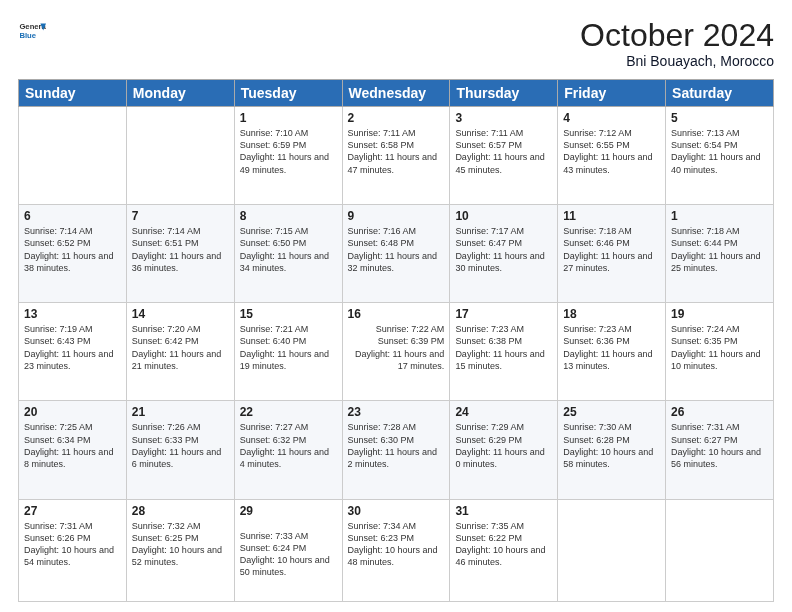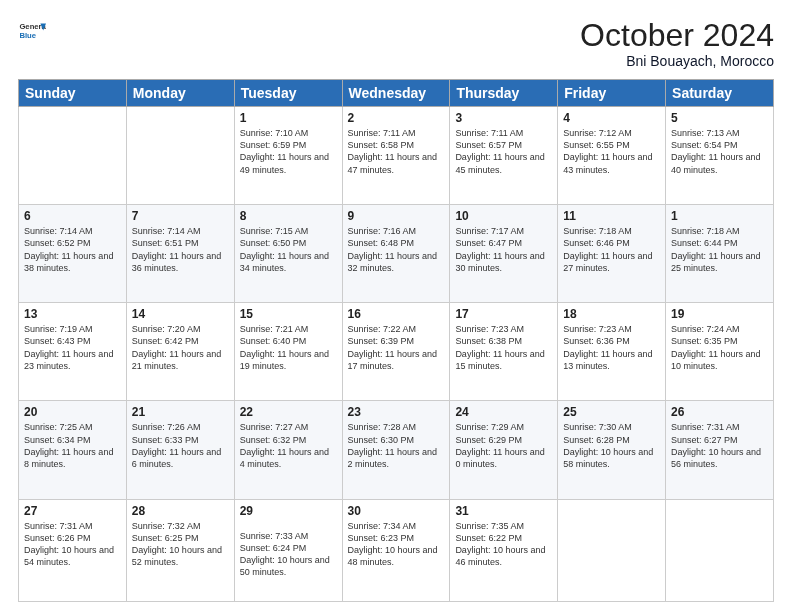--- a/index.html
+++ b/index.html
@@ -216,21 +216,21 @@
 Daylight: 11 hours and 21 minutes.</div>
           </td>
           <td>
             <span class="date-num">15</span>
             <div class="cell-text" style="white-space: pre-line;">Sunrise: 7:21 AM
 Sunset: 6:40 PM
 Daylight: 11 hours and 19 minutes.</div>
           </td>
           <td>
             <span class="date-num">16</span>
-            <div class="cell-text" style="white-space: pre-line;">Sunrise: 7:22 AM
+            <div class="cell-text" style="white-space: pre-line; text-align: right;">Sunrise: 7:22 AM
 Sunset: 6:39 PM
 Daylight: 11 hours and 17 minutes.</div>
           </td>
           <td>
             <span class="date-num">17</span>
             <div class="cell-text" style="white-space: pre-line;">Sunrise: 7:23 AM
 Sunset: 6:38 PM
 Daylight: 11 hours and 15 minutes.</div>
           </td>
           <td>

